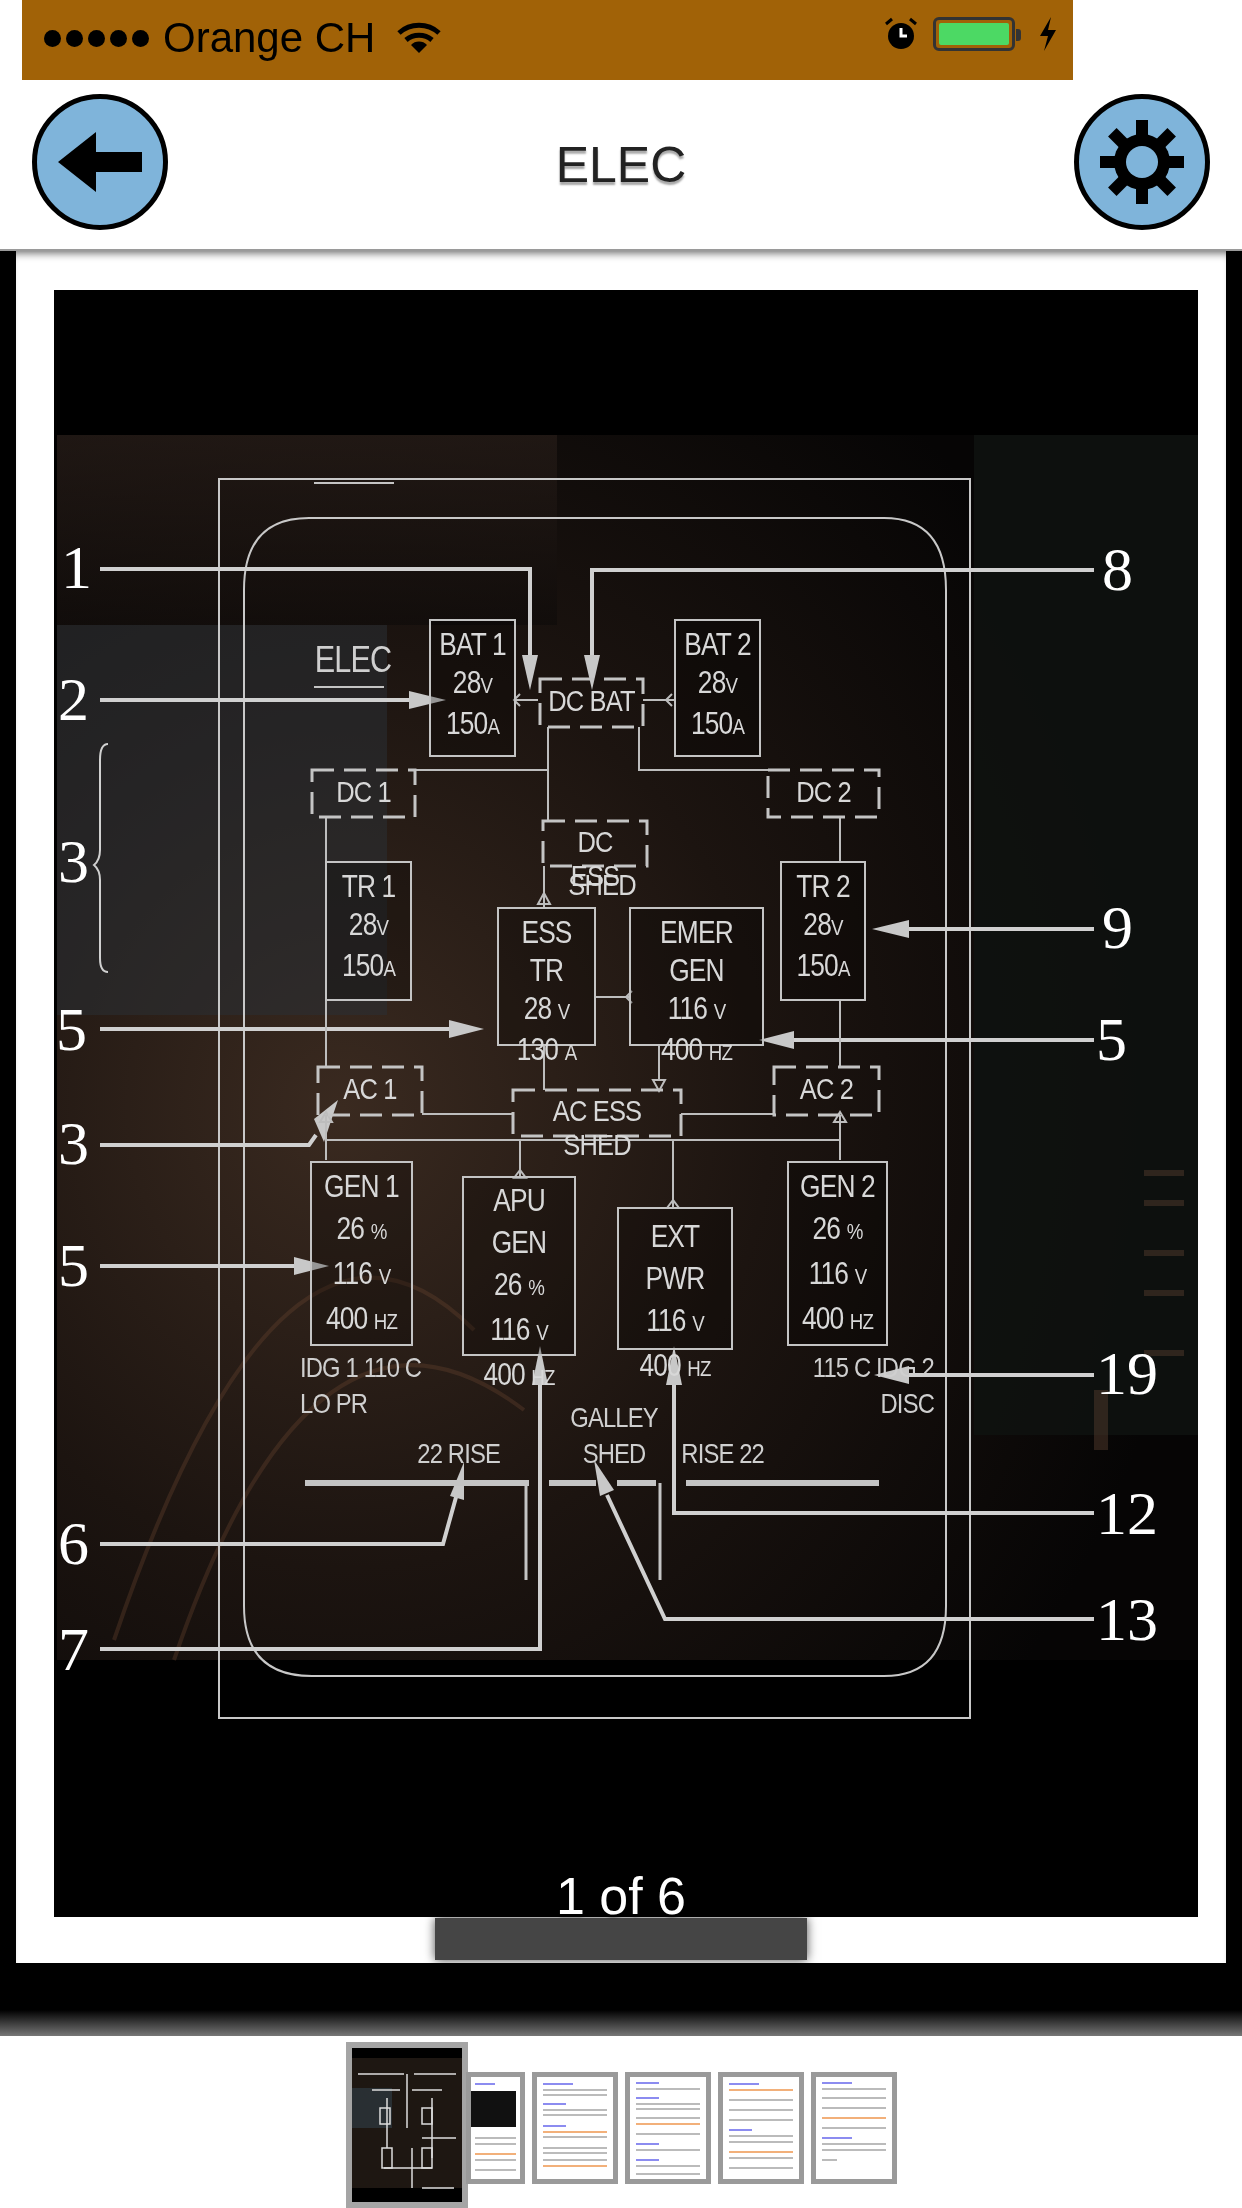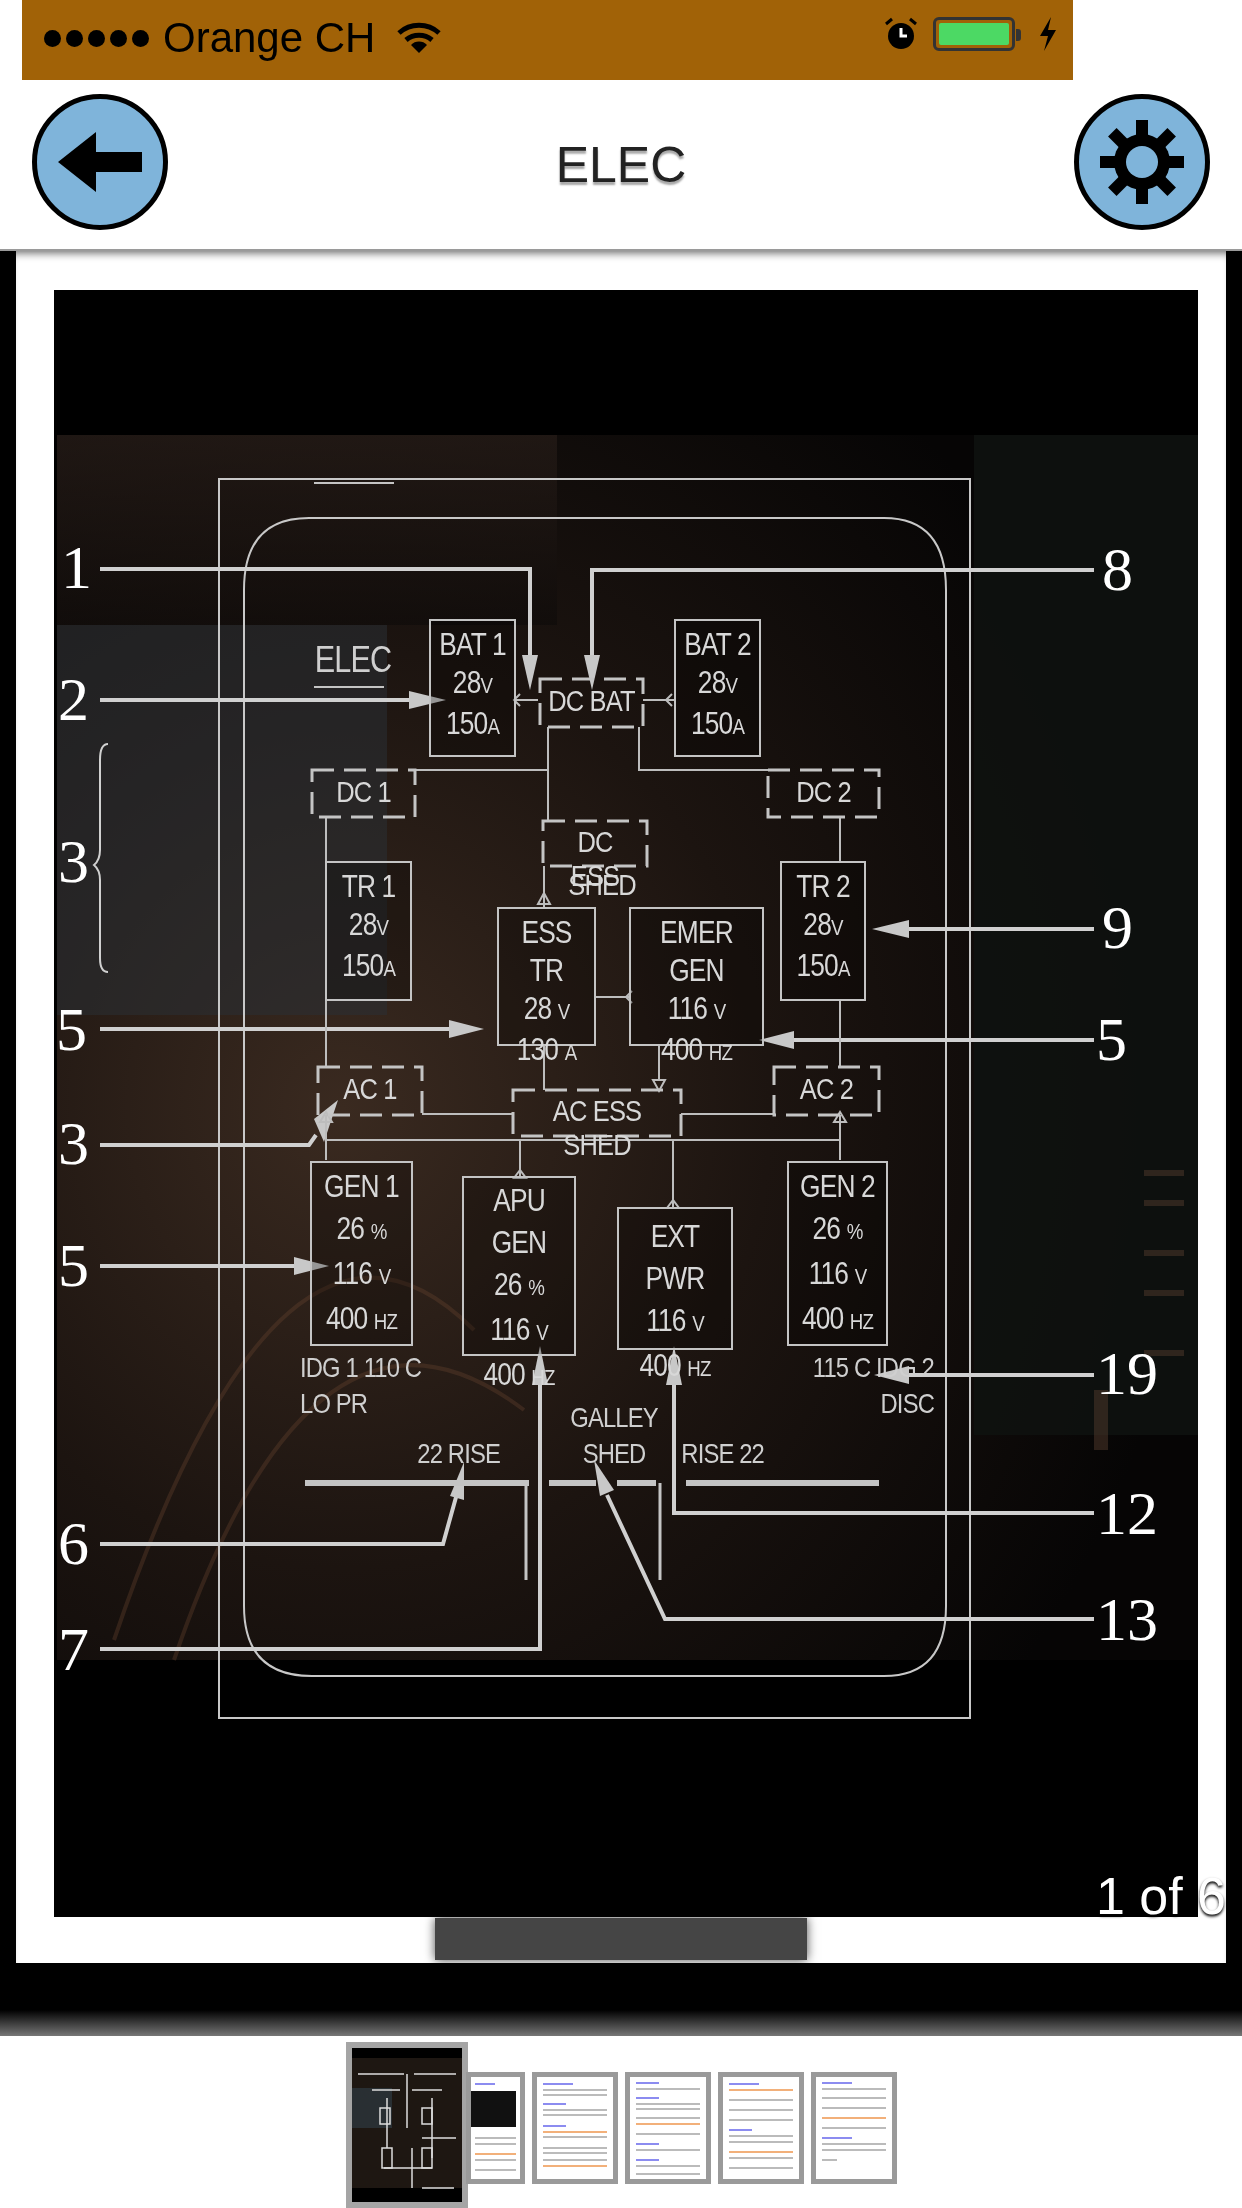--- a/index.html
+++ b/index.html
@@ -20,21 +20,21 @@
   .nav-btn { position:absolute; top:14px; width:136px; height:136px; border-radius:50%; background:#7fb4da; border:5px solid #000; box-sizing:border-box; display:flex; align-items:center; justify-content:center; cursor:pointer; }
   .nav-back { left:32px; }
   .nav-settings { right:32px; }
   .nav-title { position:absolute; left:0; width:1242px; top:56px; text-align:center; font-size:50px; color:#222; text-shadow:0 3px 2px rgba(0,0,0,0.35); }
 
   .viewer { position:absolute; left:0; top:251px; width:1242px; height:1785px; background:#000; }
   .viewer::after { content:""; position:absolute; left:0; right:0; bottom:0; height:26px; background:linear-gradient(#000, #777); }
   .page-frame { position:absolute; left:16px; top:0px; width:1210px; height:1712px; background:#fff; box-shadow: inset 0 8px 8px -6px rgba(0,0,0,0.6); }
   .page-inner { position:absolute; left:38px; top:39px; width:1144px; height:1627px; background:#000; overflow:hidden; }
   .page-indicator-pill { position:absolute; left:419px; top:1667px; width:372px; height:42px; background:#454545; box-shadow:0 0 10px rgba(0,0,0,0.7); }
-  .page-indicator { position:absolute; left:0; width:1210px; top:1615px; text-align:right; font-size:52px; color:#fff; text-shadow:0 2px 3px #000; z-index:3; }
+  .page-indicator { position:absolute; left:0; width:1210px; top:1615px; text-align:center; font-size:52px; color:#fff; text-shadow:0 2px 3px #000; z-index:3; }
 
   .thumbs { position:absolute; left:0; top:2036px; width:1242px; height:172px; background:#fff; }
   .thumb { position:absolute; background:#fff; border:5px solid #9a9a9a; box-sizing:border-box; cursor:pointer; }
   .thumb.sel { background:#000; border:6px solid #a5a5a5; }
   .thumb .ln { position:absolute; left:8%; right:8%; height:2px; background:#bbb; }
   .thumb .ln.b { background:#8c8cf0; }
   .thumb .ln.o { background:#f2b07a; }
 </style>
 </head>
 <body>

